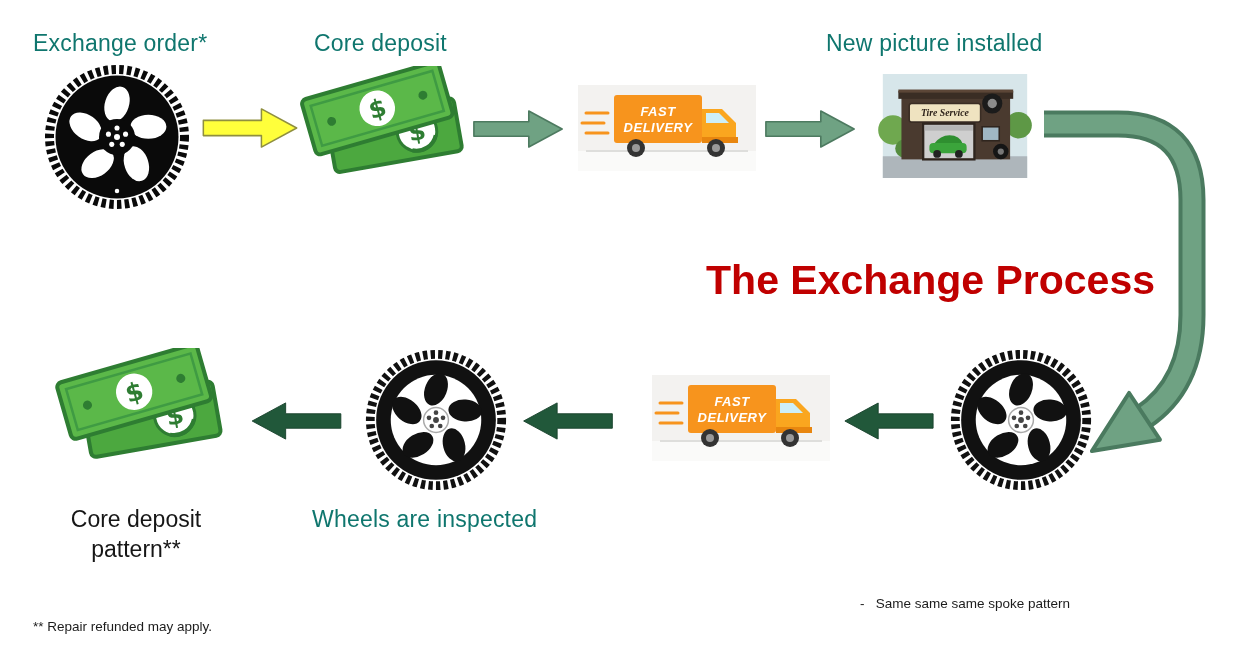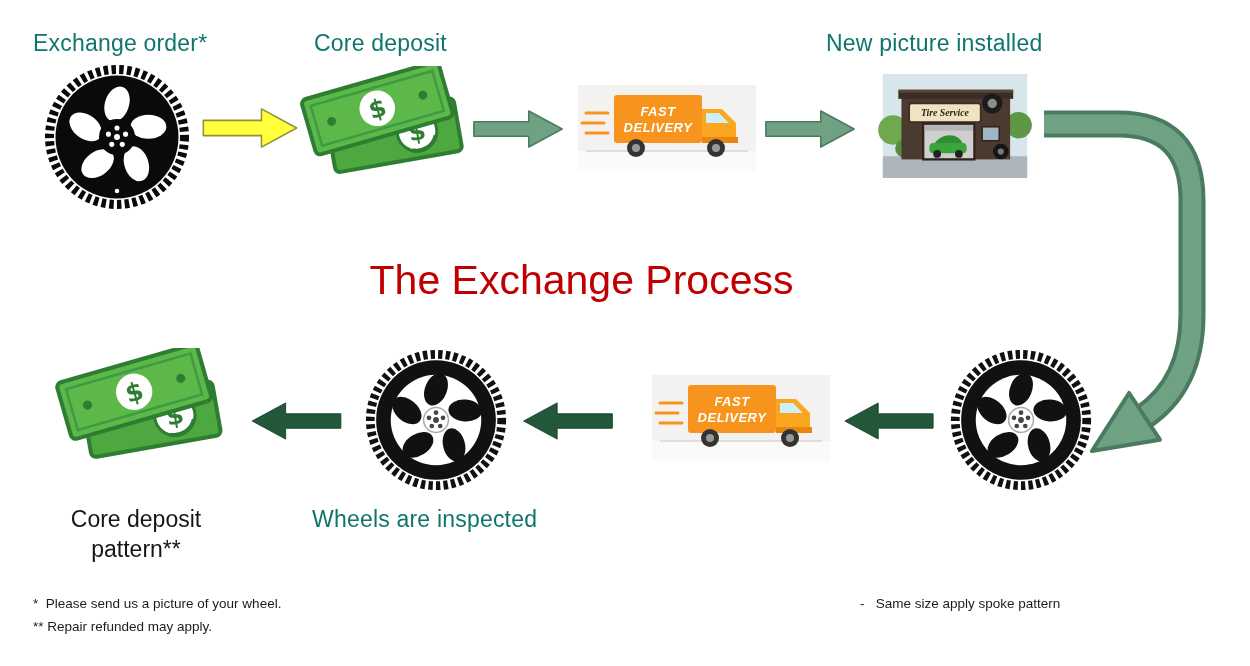--- a/index.html
+++ b/index.html
@@ -4,22 +4,22 @@
 <style>
   * { box-sizing: border-box; }
   html,body { margin:0; padding:0; background:#fff; }
   body { font-family:"Liberation Sans", sans-serif; }
   :root{
     --title-red:#C00000; --yellow-arrow:#FFFF3B; --sage-arrow:#6FA283;
     --dark-green-arrow:#21583A; --money-green:#5BB849; --truck-orange:#F7941D;
   }
   .canvas { position:relative; width:1250px; height:666px; background:#fff; overflow:hidden; }
   .label { position:absolute; font-size:23px; color:#0f766e; letter-spacing:.2px; white-space:nowrap; }
-  .title { position:absolute; top:257px; left:0; width:1155px; text-align:center;
-           font-size:41px; font-weight:400; color:var(--title-red);padding-left:8px; }
+  .title { position:absolute; top:257px; left:0; width:1155px; text-align:right;
+           font-size:41px; font-weight:700; color:var(--title-red);padding-left:8px; }
   .icon { position:absolute; }
   .icon svg { width:100%; height:100%; display:block; }
   .footnote { position:absolute; font-size:13.5px; color:#1c1c1c; white-space:pre; }
   .overlay { position:absolute; left:0; top:0; width:1250px; height:666px; pointer-events:none; }
   .refund-label { position:absolute; left:25px; top:504px; width:222px; text-align:center;
                   font-size:23px; color:#161616; line-height:30px; }
 
   .arrow-right-yellow { fill:var(--yellow-arrow); stroke:#8F8F3F; stroke-width:1.6; stroke-linejoin:round; }
   .arrow-right-sage   { fill:var(--sage-arrow);  stroke:#4D7A60; stroke-width:1.8; stroke-linejoin:round; }
   .arrow-left-dark    { fill:var(--dark-green-arrow); stroke:#16402A; stroke-width:1; stroke-linejoin:round; }
@@ -310,17 +310,16 @@
       </g>
     </svg>
   </div>
 
   <div class="refund-label">
     <div>Core deposit</div>
     <div>pattern**</div>
   </div>
   <div class="label" style="left:312px; top:506px">Wheels are inspected</div>
 
-  <div class="footnote" style="left:33px; top:596px">*  Please send us a picture of your wheel.</div>
   <div class="footnote" style="left:33px; top:619px">** Repair refunded may apply.</div>
-  <div class="footnote" style="left:860px; top:596px">-   Same size apply spoke pattern</div>
+  <div class="footnote" style="left:860px; top:596px">-   Same same same spoke pattern</div>
 
 </div>
 
 </body></html>

